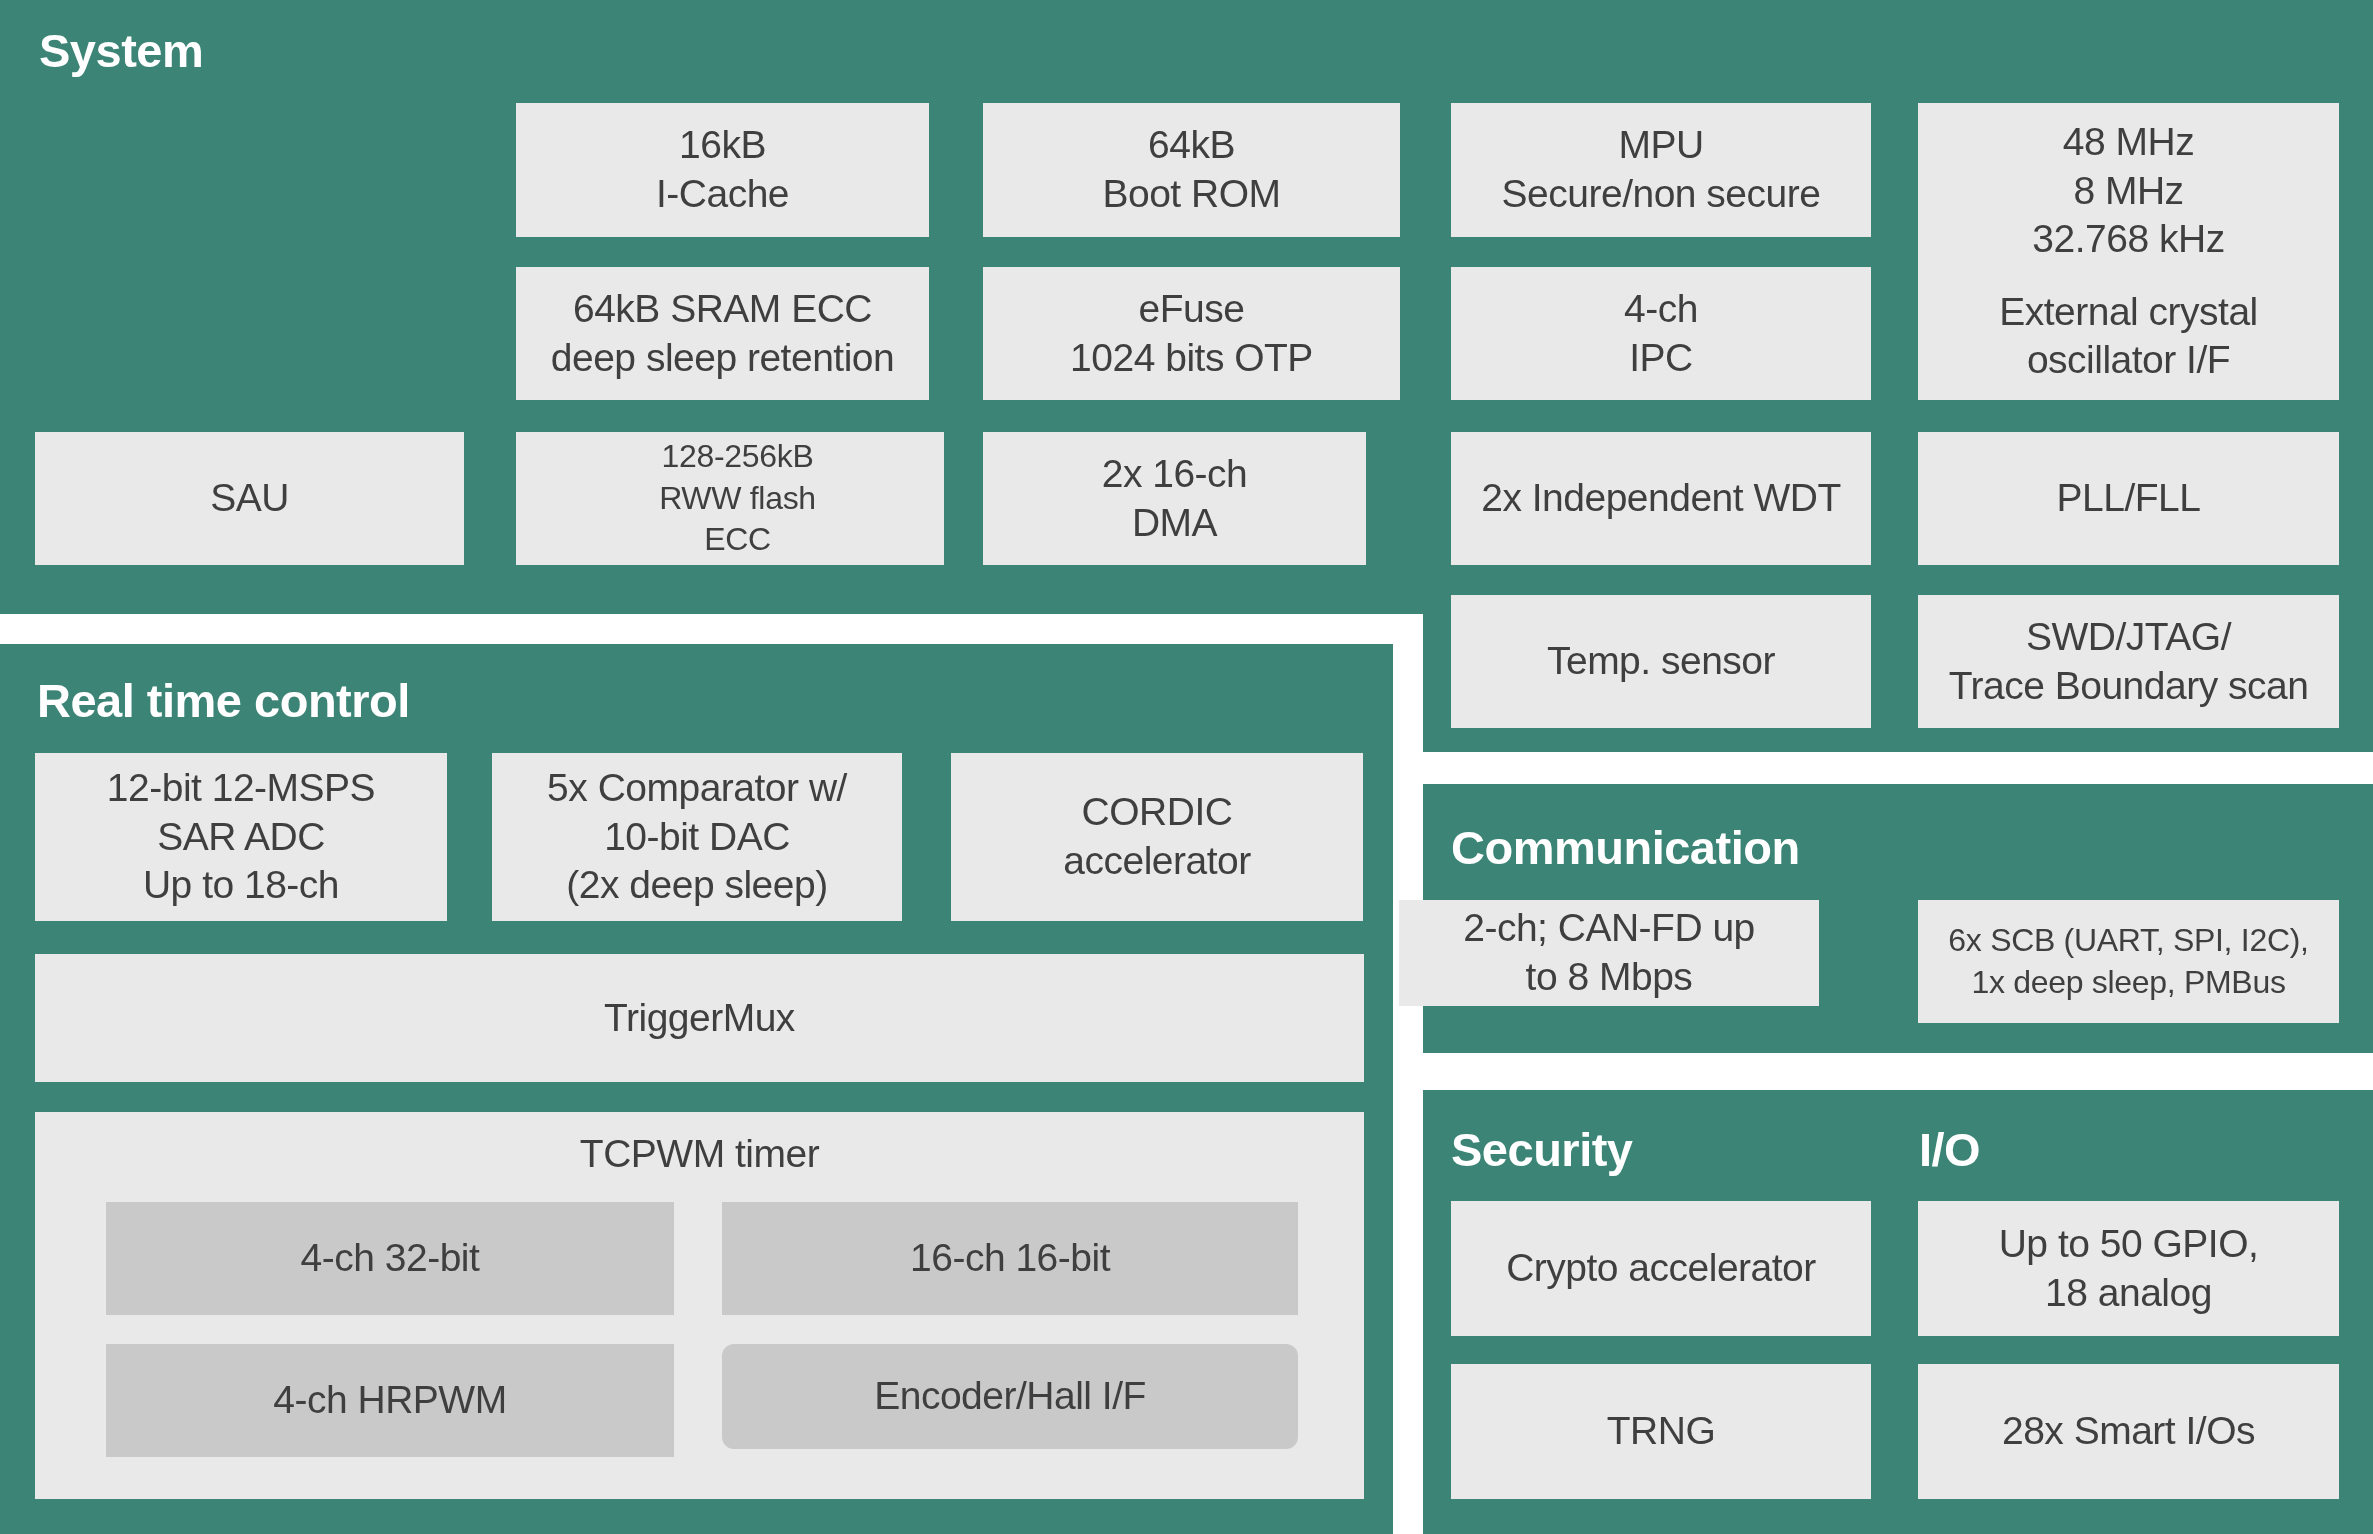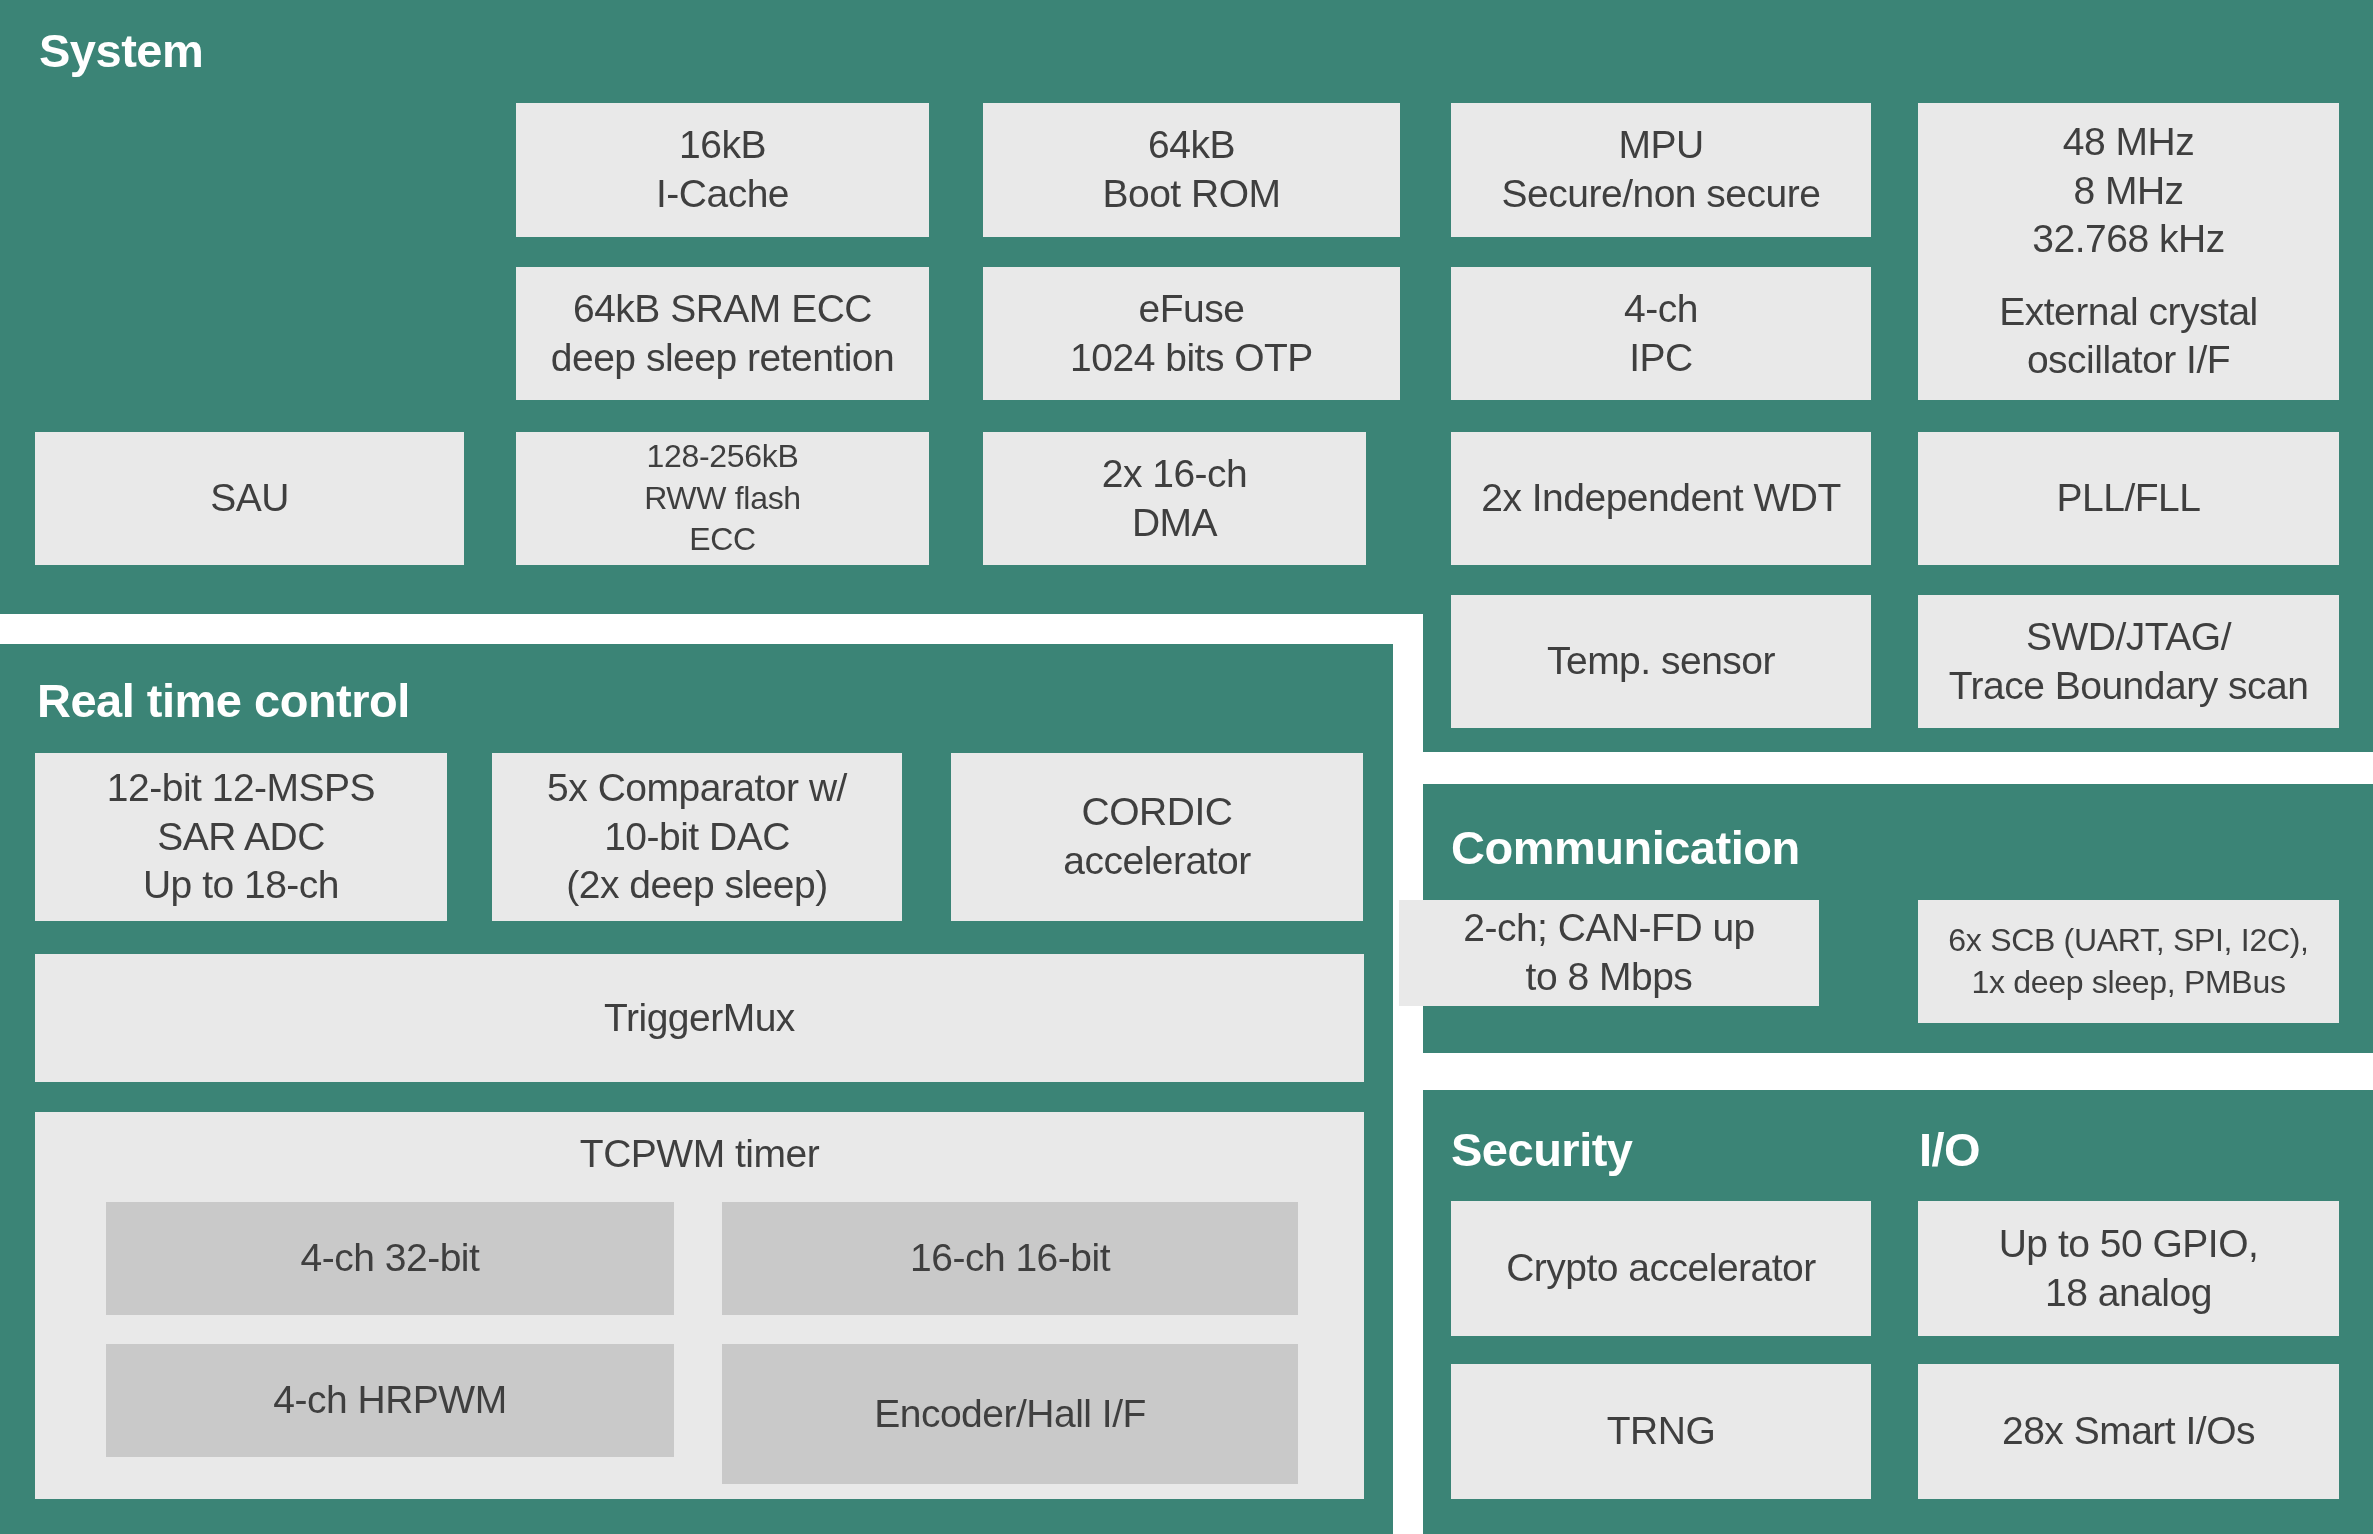--- a/index.html
+++ b/index.html
@@ -103,21 +103,21 @@
   </div>
 
   <div class="block" style="left:516px; top:267px; width:413px; height:133px;">64kB SRAM ECC
 deep sleep retention</div>
   <div class="block" style="left:983px; top:267px; width:417px; height:133px;">eFuse
 1024 bits OTP</div>
   <div class="block" style="left:1451px; top:267px; width:420px; height:133px;">4-ch
 IPC</div>
 
   <div class="block" style="left:35px; top:432px; width:429px; height:133px;">SAU</div>
-  <div class="block small-text" style="left:516px; top:432px; width:413px; height:133px;">128-256kB
+  <div class="block small-text" style="left:516px; top:432px; width:413px; height:133px;padding-left:15px;">128-256kB
 RWW flash
 ECC</div>
   <div class="block" style="left:983px; top:432px; width:383px; height:133px;">2x 16-ch
 DMA</div>
   <div class="block" style="left:1451px; top:432px; width:420px; height:133px;">2x Independent WDT</div>
   <div class="block" style="left:1918px; top:432px; width:421px; height:133px;">PLL/FLL</div>
 
   <div class="block" style="left:1451px; top:595px; width:420px; height:133px;">Temp. sensor</div>
   <div class="block" style="left:1918px; top:595px; width:421px; height:133px;">SWD/JTAG/
 Trace Boundary scan</div>
@@ -130,21 +130,21 @@
 (2x deep sleep)</div>
   <div class="block" style="left:951px; top:753px; width:412px; height:168px;">CORDIC
 accelerator</div>
   <div class="block" style="left:35px; top:954px; width:1329px; height:128px;">TriggerMux</div>
 
   <div class="block" style="left:35px; top:1112px; width:1329px; height:387px; display:block;">
     <div class="tcpwm-title">TCPWM timer</div>
     <div class="block inner" style="left:71px; top:90px; width:568px; height:113px;">4-ch 32-bit</div>
     <div class="block inner" style="left:687px; top:90px; width:576px; height:113px;">16-ch 16-bit</div>
     <div class="block inner" style="left:71px; top:232px; width:568px; height:113px;">4-ch HRPWM</div>
-    <div class="block inner" style="left:687px; top:232px; width:576px; height:140px;">Encoder/Hall I/F</div>
+    <div class="block inner" style="left:687px; top:232px; width:576px; height:105px;border-radius:12px;">Encoder/Hall I/F</div>
   </div>
 
   <div class="block" style="left:1399px; top:900px; width:420px; height:106px;">2-ch; CAN-FD up
 to 8 Mbps</div>
   <div class="block small-text" style="left:1918px; top:900px; width:421px; height:123px;">6x SCB (UART, SPI, I2C),
 1x deep sleep, PMBus</div>
 
   <div class="block" style="left:1451px; top:1201px; width:420px; height:135px;">Crypto accelerator</div>
   <div class="block" style="left:1918px; top:1201px; width:421px; height:135px;">Up to 50 GPIO,
 18 analog</div>

